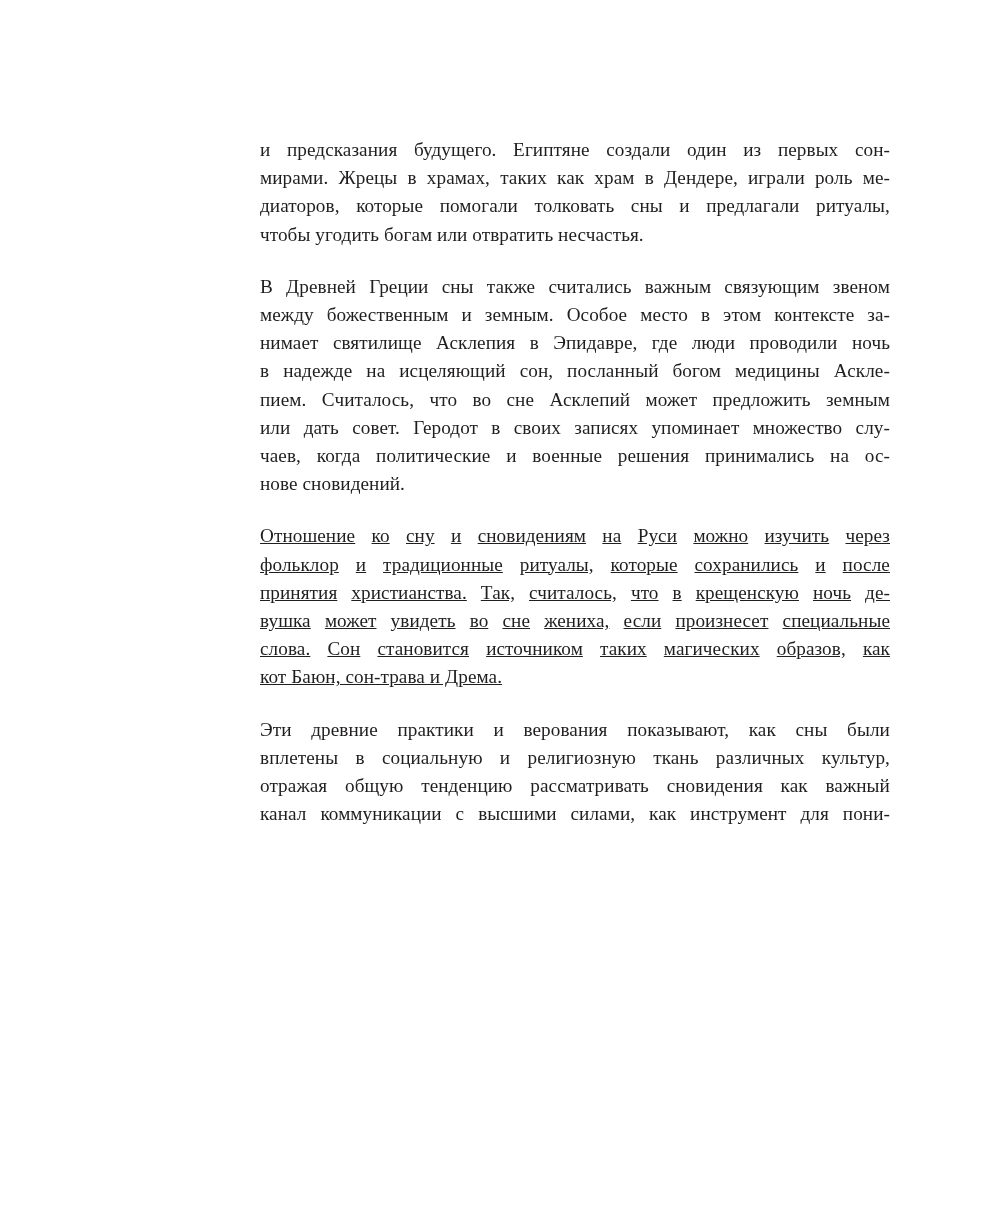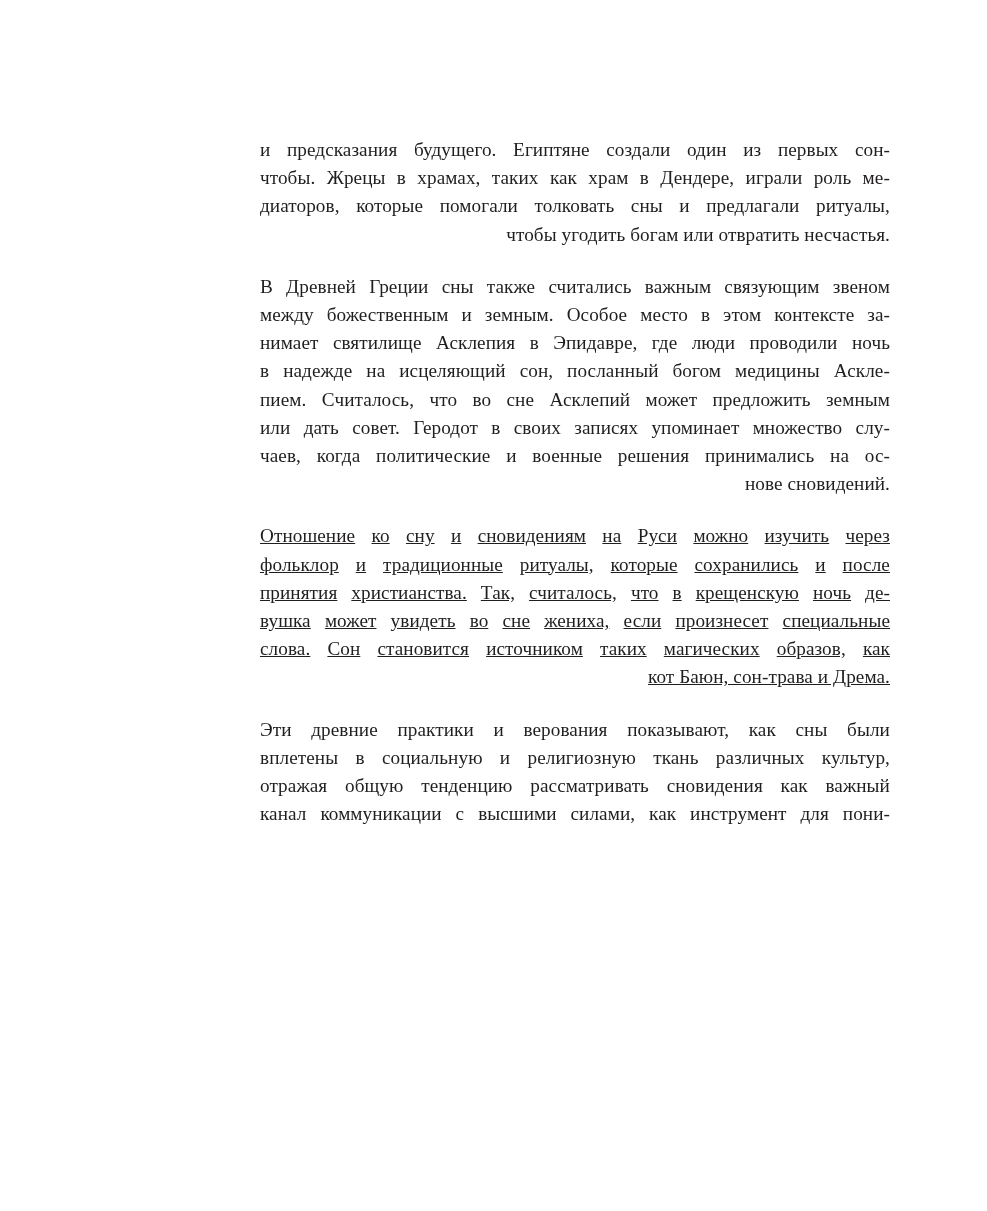--- a/index.html
+++ b/index.html
@@ -49,42 +49,41 @@
     flex-direction: row;
     justify-content: space-between;
     white-space: normal;
   }
   .line.justify > .w {
     white-space: pre;
   }
   .line.last {
     display: block;
     white-space: pre;
-    text-align: right;
   }
 </style>
 </head>
 <body style="background: rgb(255, 255, 255);">
 
 <div class="page" style="background: rgb(255, 255, 255);">
   <div class="text-column" id="body-column">
       <p class="paragraph" style="color: rgb(32, 30, 30);">
         <span class="line justify">
           <span class="w">и</span>
           <span class="w">предсказания</span>
           <span class="w">будущего.</span>
           <span class="w">Египтяне</span>
           <span class="w">создали</span>
           <span class="w">один</span>
           <span class="w">из</span>
           <span class="w">первых</span>
           <span class="w">сон-</span>
         </span>
         <span class="line justify">
-          <span class="w">чтобы.</span>
+          <span class="w">мирами.</span>
           <span class="w">Жрецы</span>
           <span class="w">в</span>
           <span class="w">храмах,</span>
           <span class="w">таких</span>
           <span class="w">как</span>
           <span class="w">храм</span>
           <span class="w">в</span>
           <span class="w">Дендере,</span>
           <span class="w">играли</span>
           <span class="w">роль</span>

